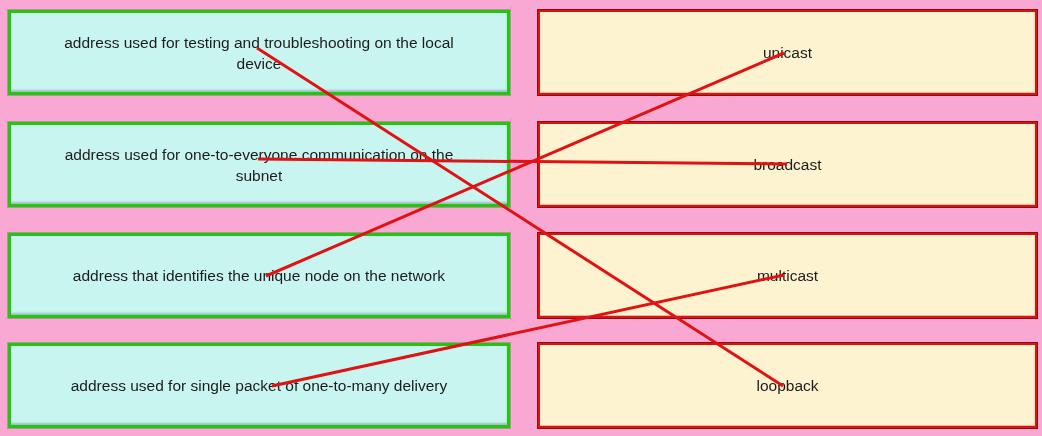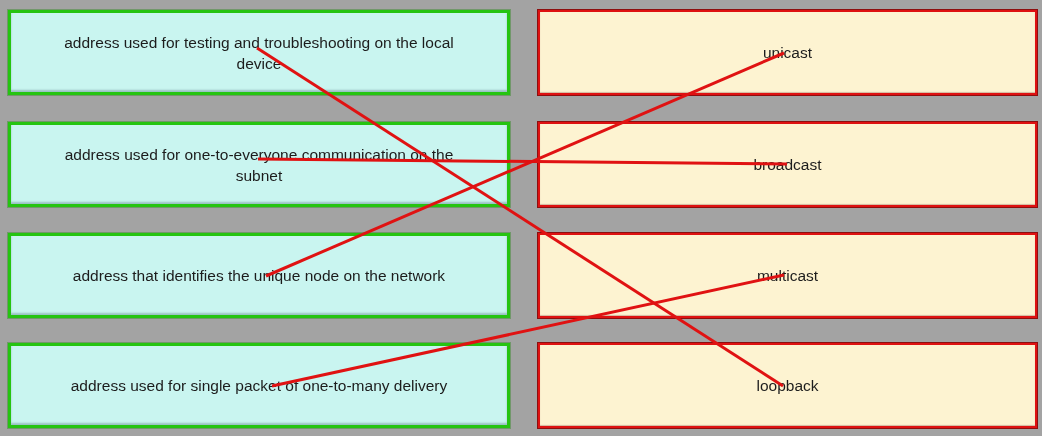--- a/index.html
+++ b/index.html
@@ -5,21 +5,21 @@
   html, body {
     margin: 0;
     padding: 0;
     background: #ffffff;
     font-family: "Liberation Sans", "DejaVu Sans", sans-serif;
   }
   .canvas {
     position: relative;
     width: 1042px;
     height: 436px;
-    background: #a3a3a3;
+    background: #f9a8d4;
     overflow: hidden;
   }
   .box {
     position: absolute;
     box-sizing: border-box;
     height: 85px;
     display: flex;
     align-items: center;
     justify-content: center;
     text-align: center;

